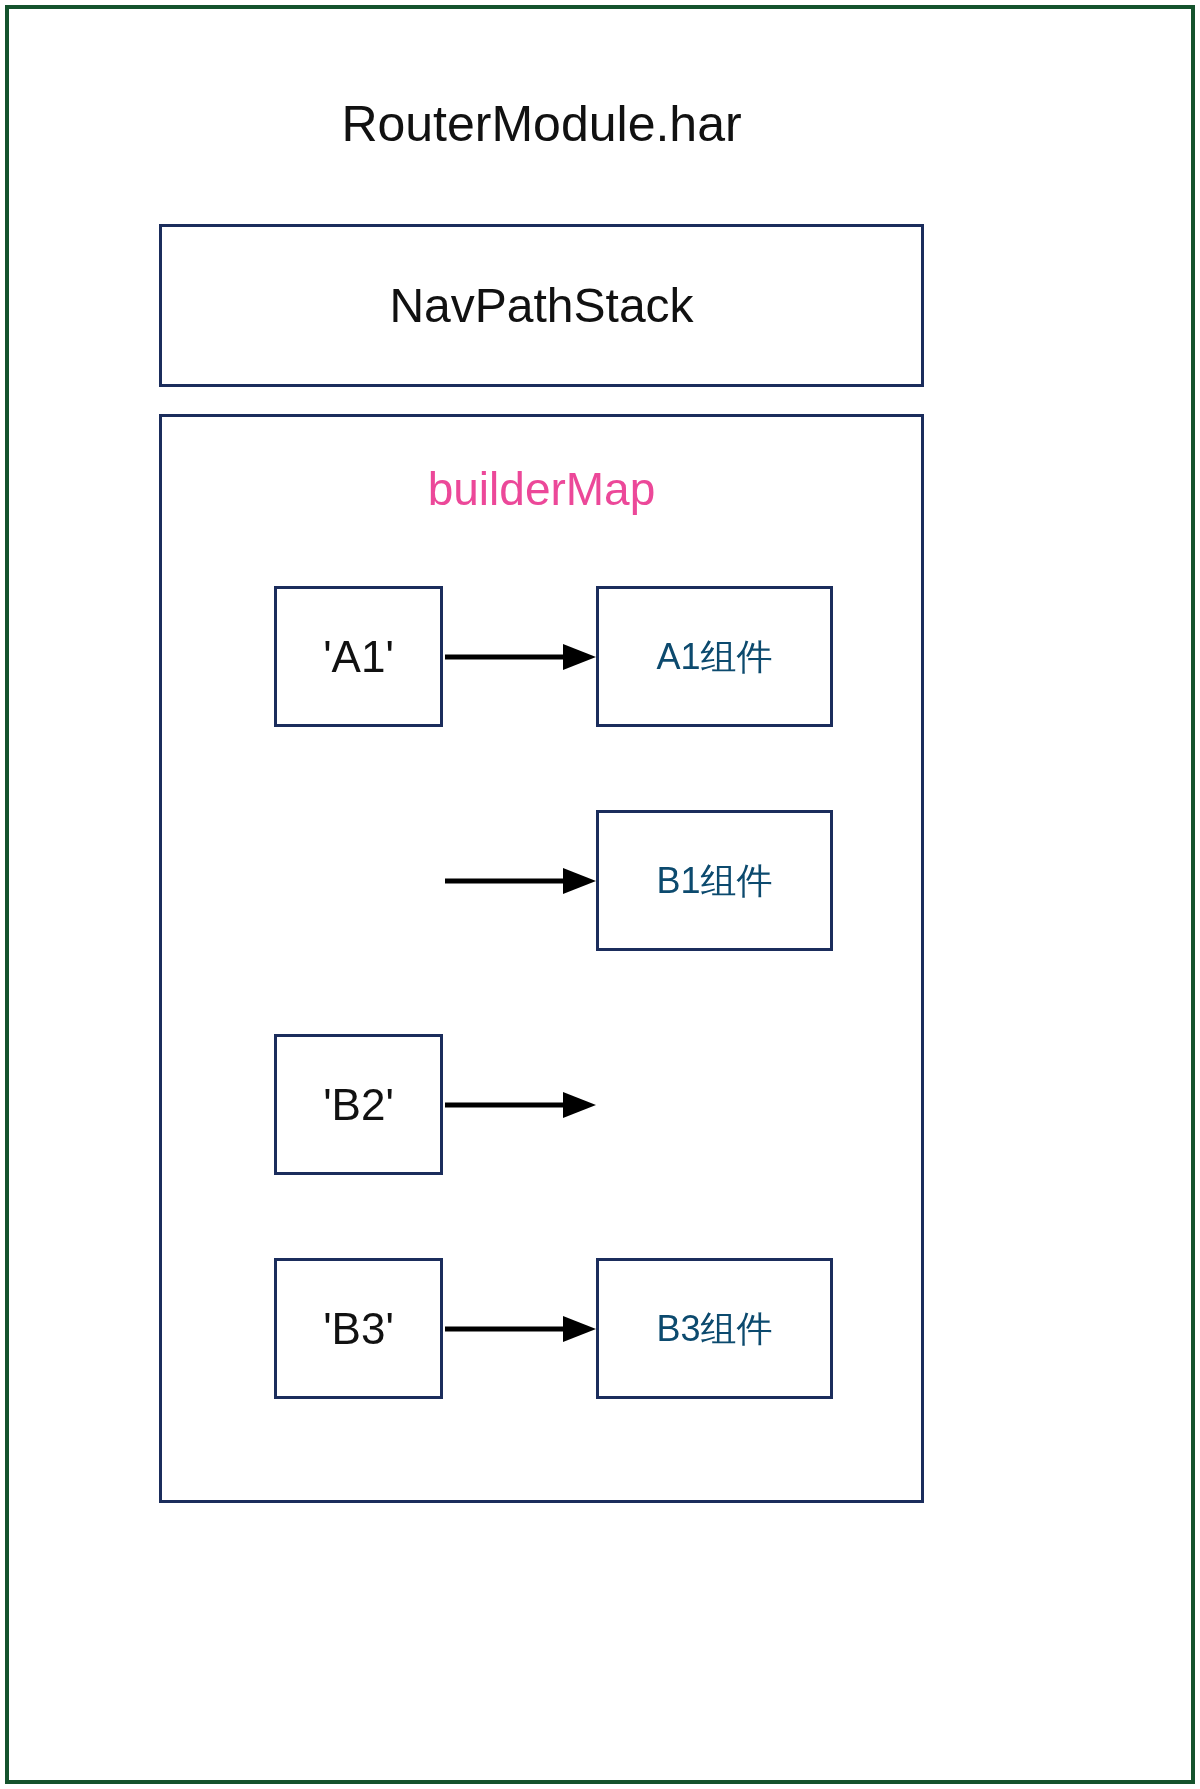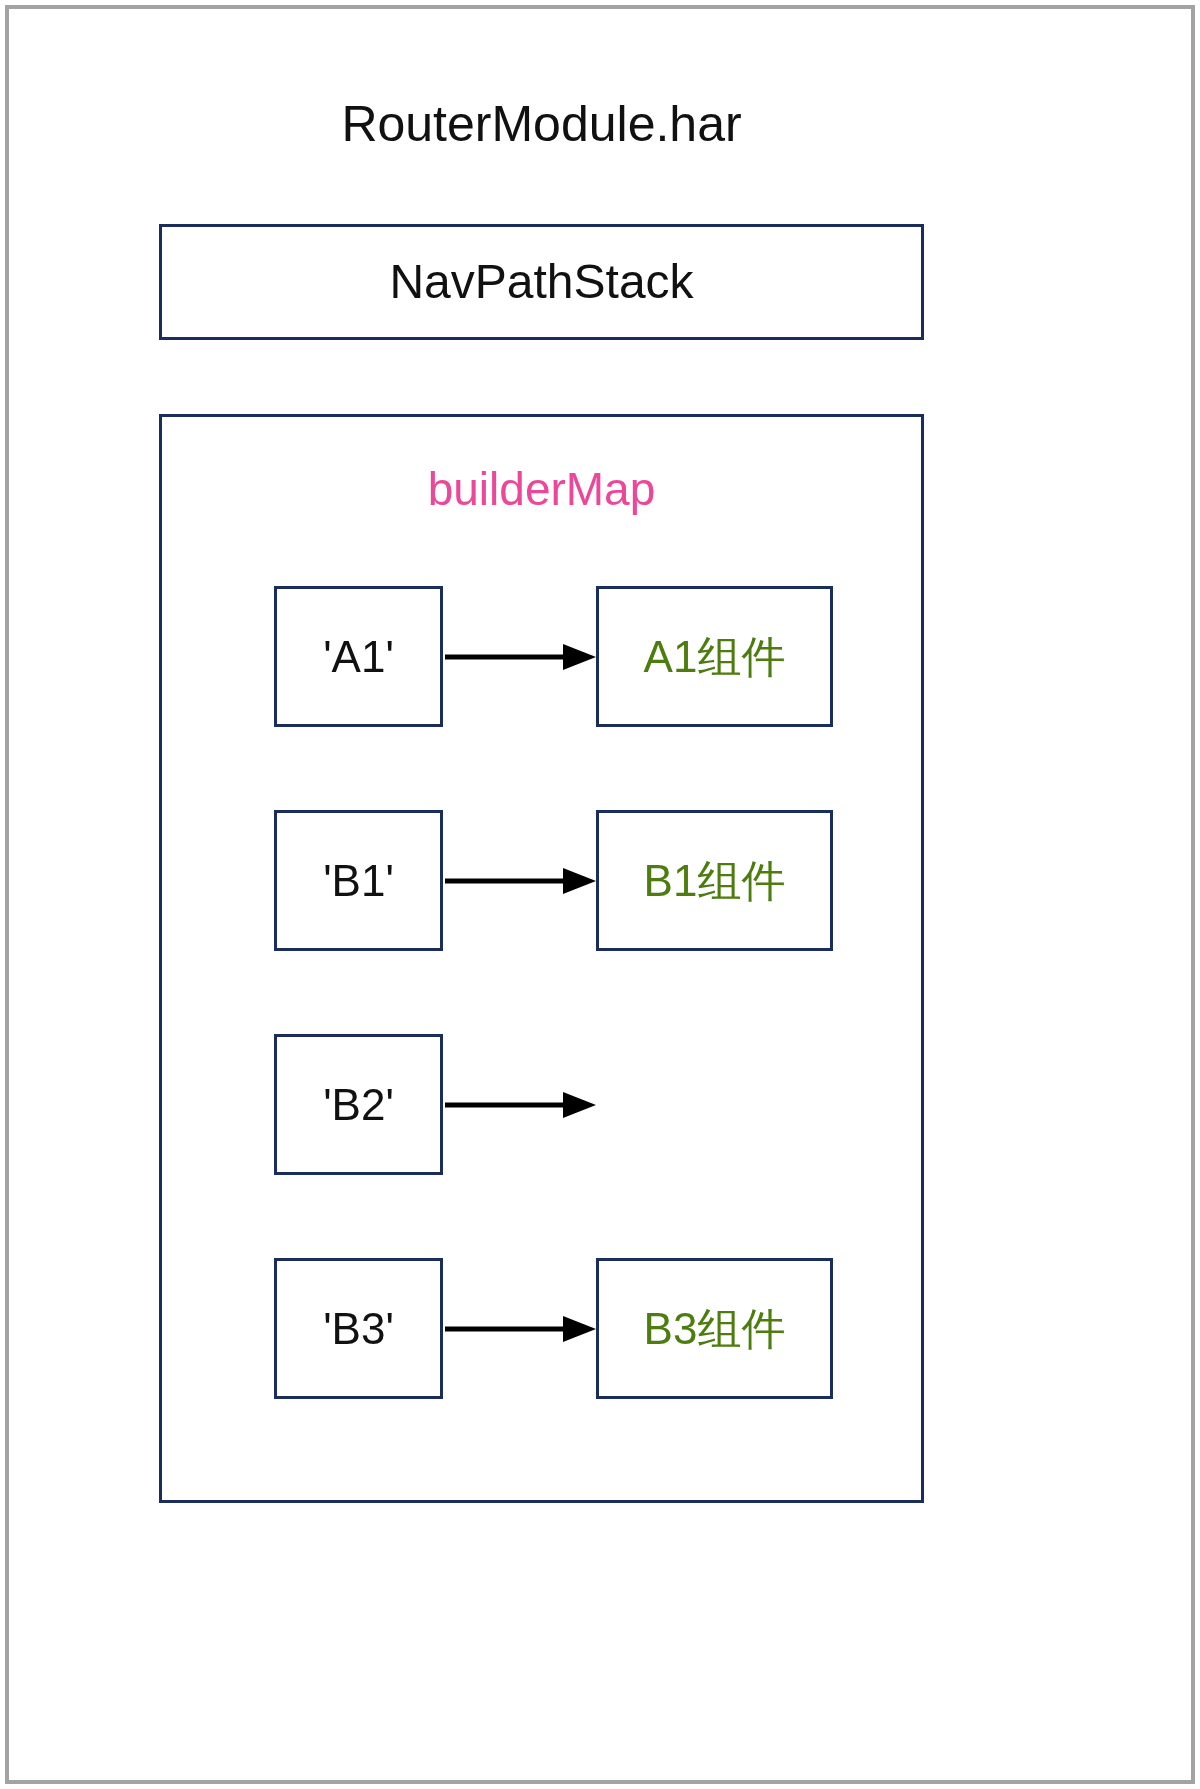--- a/index.html
+++ b/index.html
@@ -21,21 +21,21 @@
   }
 
   
   .outer-frame {
     position: absolute;
     left: 5px;
     top: 5px;
     width: 1190px;
     height: 1779px;
     box-sizing: border-box;
-    border: 4px solid #a3a3a3;
+    border: 4px solid #14532d;
     background: #ffffff;
     text-decoration: underline;
   }
 
   
   .module-title {
     position: absolute;
     left: 150px;
     top: 84px;
     width: 765px;
@@ -47,21 +47,21 @@
     color: #111111;
     white-space: nowrap;
   }
 
   
   .navstack-box {
     position: absolute;
     left: 150px;
     top: 215px;
     width: 765px;
-    height: 116px;
+    height: 163px;
     box-sizing: border-box;
     border: 3px solid #1b2d5c;
     background: #ffffff;
     display: flex;
     align-items: center;
     justify-content: center;
   }
   .navstack-label {
     font-size: 48px;
     line-height: 56px;
@@ -133,24 +133,24 @@
     width: 237px;
     height: 141px;
     box-sizing: border-box;
     border: 3px solid #1b2d5c;
     background: #ffffff;
     display: flex;
     align-items: center;
     justify-content: center;
   }
   .comp-label {
-    font-size: 44px;
+    font-size: 36px;
     line-height: 52px;
     font-weight: 400;
-    color: #4d7c0f;
+    color: #0c4a6e;
     white-space: nowrap;
   }
 
   
   .arrow {
     position: absolute;
     left: 283px;
     top: 56px;
     width: 151px;
     height: 30px;
@@ -201,23 +201,20 @@
               <line x1="0" y1="15" x2="125" y2="15" stroke="#000000" stroke-width="5"></line>
               <polygon points="118,2 151,15 118,28" fill="#000000"></polygon>
             </svg>
           </div>
           <div class="comp-box">
             <span class="comp-label">A1组件</span>
           </div>
         </div>
 
         <div class="map-row">
-          <div class="key-box">
-            <span class="key-label">'B1'</span>
-          </div>
           <div class="arrow">
             <svg viewBox="0 0 151 30" xmlns="http://www.w3.org/2000/svg">
               <line x1="0" y1="15" x2="125" y2="15" stroke="#000000" stroke-width="5"></line>
               <polygon points="118,2 151,15 118,28" fill="#000000"></polygon>
             </svg>
           </div>
           <div class="comp-box">
             <span class="comp-label">B1组件</span>
           </div>
         </div>

